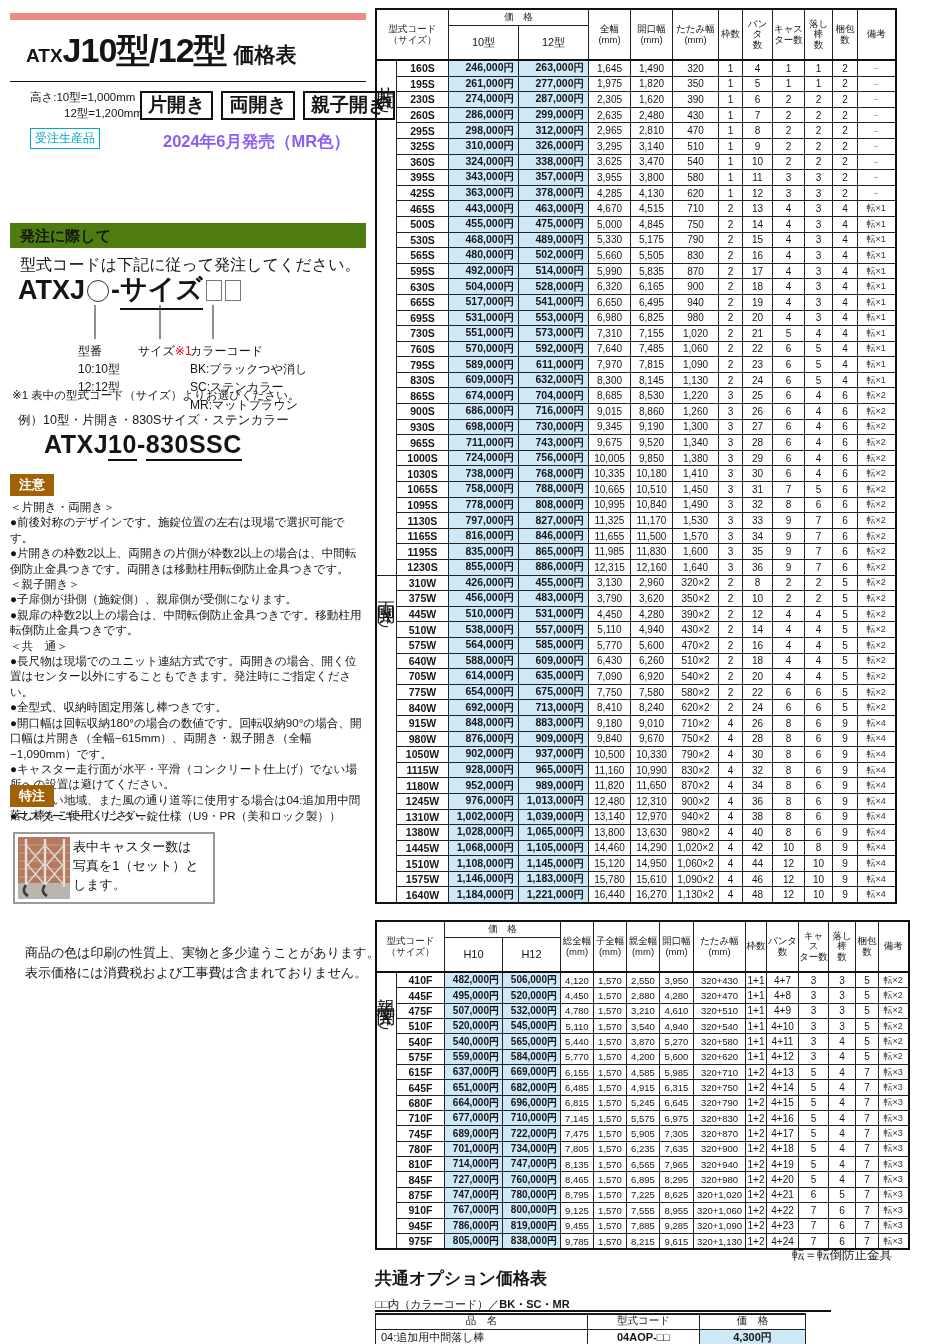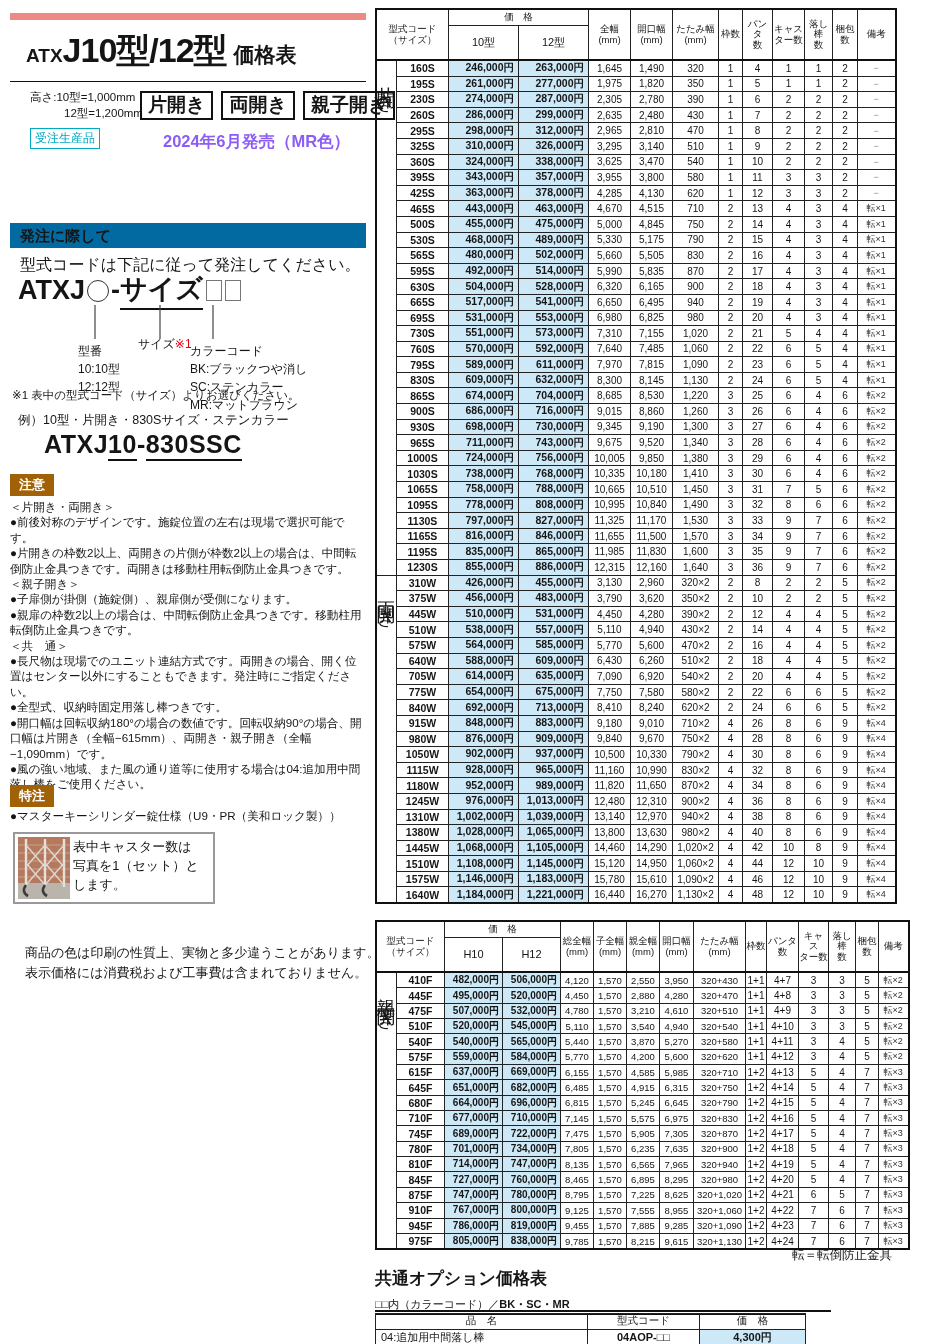--- a/index.html
+++ b/index.html
@@ -14,32 +14,32 @@
   .model{font-size:34px;font-weight:bold;letter-spacing:-1px;}
   .doc{font-size:21px;font-weight:bold;margin-left:7px;}
   .title-rule{left:10px;top:81px;width:356px;border-top:1.5px solid #111;}
   .heights{left:30px;top:89px;font-size:11.5px;line-height:1.4;}
   .heights .l2{padding-left:34px;}
   .badges{left:140px;top:91px;display:flex;gap:8px;}
   .badge{border:2.5px solid #111;font-size:19px;font-weight:bold;padding:2px 6px;line-height:1.1;white-space:nowrap;}
   .jyuchu{left:30px;top:128px;color:#00a9c4;border:1.5px solid #00a9c4;font-size:12px;padding:1px 4px;font-weight:500;}
   .release{left:163px;top:131px;color:#8b5cf6;font-size:16.5px;font-weight:bold;white-space:nowrap;}
 
-  .secbar{left:10px;top:223px;width:356px;height:25px;background:#0369a1;font-size:15px;font-weight:bold;
+  .secbar{left:10px;top:223px;width:356px;height:25px;background:#4d7c0f;font-size:15px;font-weight:bold;
           padding:4px 0 0 10px;box-sizing:border-box;}
   .instruction{left:20px;top:255px;font-size:16px;}
   .codeline{left:18px;top:271px;display:flex;align-items:center;white-space:nowrap;}
   .codeline .big{font-size:27px;font-weight:bold;}
   .codeline .circle{width:20px;height:20px;border:1.5px solid #333;border-radius:50%;margin:0 2px;display:inline-block;}
   .codeline .usize{font-size:27px;font-weight:bold;border-bottom:2.5px solid #111;padding-bottom:1px;}
   .codeline .cbox{width:14px;height:19px;border:1.5px solid #777;margin-left:3px;display:inline-block;}
   .connectors{left:10px;top:305px;}
   .ord-label{font-size:12px;line-height:1.5;white-space:nowrap;}
   .ord-l1{left:78px;top:342px;}
-  .ord-l2{left:138px;top:335px;}
+  .ord-l2{left:138px;top:342px;}
   .ord-l3{left:190px;top:342px;}
   .red{color:#e60012;}
   .footnote{left:12px;top:388px;font-size:11.5px;}
   .example-label{left:18px;top:412px;font-size:12.5px;}
   .example-code{left:44px;top:430px;font-size:25px;font-weight:bold;letter-spacing:.5px;white-space:nowrap;}
   .example-code .u{border-bottom:2.5px solid #111;padding-bottom:1px;}
 
   .graybadge{background:#a16207;color:#fff;font-size:13px;font-weight:bold;padding:2px 9px;display:inline-block;}
   .b-notes{left:10px;top:474px;}
   .notes{left:10px;top:499px;width:358px;font-size:11.6px;line-height:1.33;}
@@ -156,20 +156,21 @@
     <div>＜片開き・両開き＞</div>
     <div>●前後対称のデザインです。施錠位置の左右は現場で選択可能です。</div>
     <div>●片開きの枠数2以上、両開きの片側が枠数2以上の場合は、中間転倒防止金具つきです。両開きは移動柱用転倒防止金具つきです。</div>
     <div>＜親子開き＞</div>
     <div>●子扉側が掛側（施錠側）、親扉側が受側になります。</div>
     <div>●親扉の枠数2以上の場合は、中間転倒防止金具つきです。移動柱用転倒防止金具つきです。</div>
     <div>＜共　通＞</div>
     <div>●長尺物は現場でのユニット連結方式です。両開きの場合、開く位置はセンター以外にすることもできます。発注時にご指定ください。</div>
     <div>●全型式、収納時固定用落し棒つきです。</div>
     <div>●開口幅は回転収納180°の場合の数値です。回転収納90°の場合、開口幅は片開き（全幅−615mm）、両開き・親子開き（全幅−1,090mm）です。</div>
+    <div>●キャスター走行面が水平・平滑（コンクリート仕上げ）でない場所への設置は避けてください。</div>
     <div>●風の強い地域、また風の通り道等に使用する場合は04:追加用中間落し棒をご使用ください。</div>
   </div>
 
 <div class="abs b-special"><span class="graybadge">特注</span></div>
 <div class="abs special-line">●マスターキーシリンダー錠仕様（U9・PR（美和ロック製））</div>
 
 <div class="abs caster-box">
   <svg class="photo" width="52" height="62" viewBox="0 0 52 62">
     <rect width="52" height="62" fill="#b5795f"></rect>
     <g stroke="#caa08a" stroke-width="1">
@@ -281,21 +282,21 @@
         <td class="cnt">1</td>
         <td class="cnt">1</td>
         <td class="cnt">2</td>
         <td class="biko dash">−</td>
       </tr>
       <tr>
         <td class="code">230S</td>
         <td class="price">274,000円</td>
         <td class="price">287,000円</td>
         <td class="num">2,305</td>
-        <td class="num">2,780</td>
+        <td class="num">1,620</td>
         <td class="num">390</td>
         <td class="cnt">1</td>
         <td class="cnt">6</td>
         <td class="cnt">2</td>
         <td class="cnt">2</td>
         <td class="cnt">2</td>
         <td class="biko dash">−</td>
       </tr>
       <tr>
         <td class="code">260S</td>

